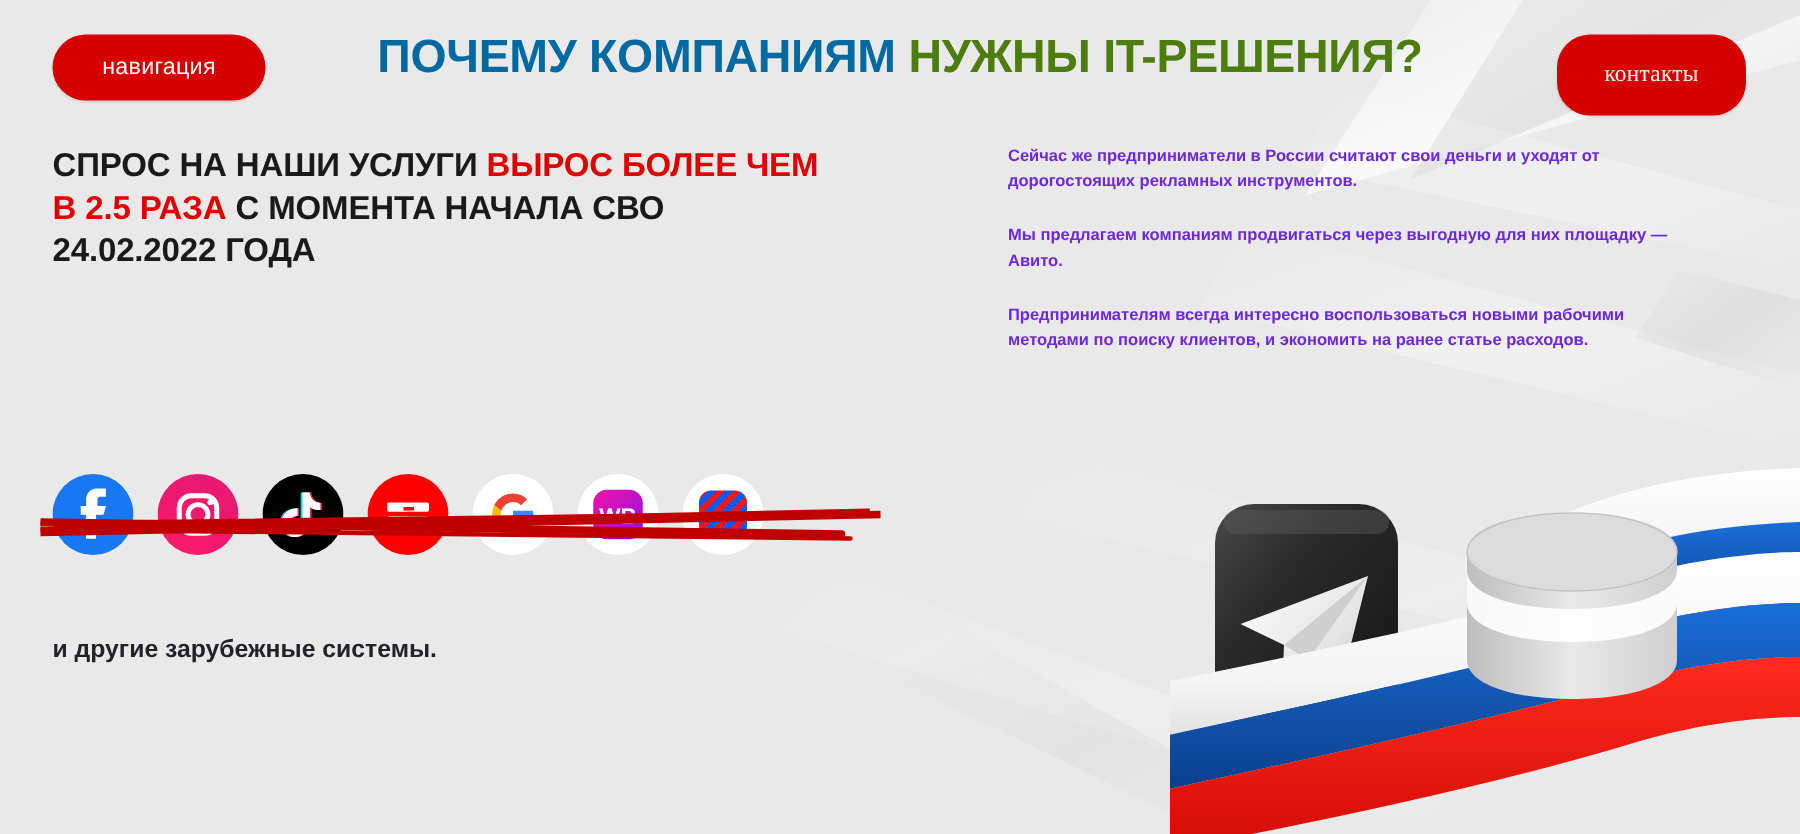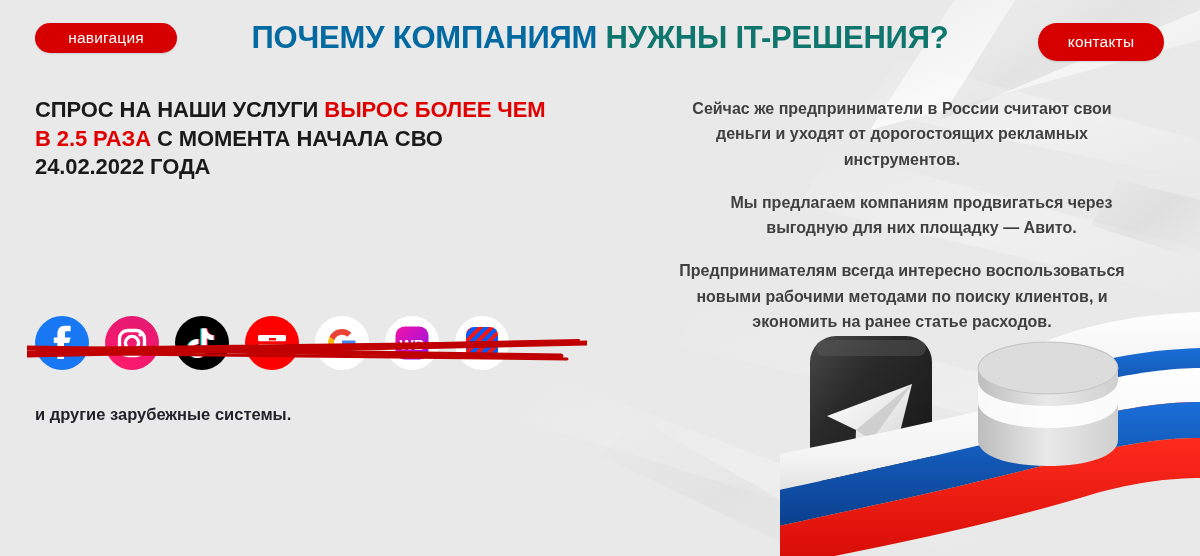--- a/index.html
+++ b/index.html
@@ -26,72 +26,71 @@
     background:#d60000;
     color:#fff;
     font-size:15.5px;
     letter-spacing:.2px;
     display:flex; align-items:center; justify-content:center;
     cursor:pointer;
     box-shadow:0 1px 2px rgba(0,0,0,.12);
     border:none;
     font-family:"Liberation Sans", sans-serif;
   }
-  .pill-nav   { left:35px;  width:142px; height:30px; }
-  .pill-cont  { right:36px; width:126px; height:38px; }
+  .pill-nav   { left:35px;  width:142px; height:44px; }
+  .pill-cont  { right:36px; width:126px; height:54px;font-family:Liberation Serif, serif; }
 
   .title {
     position:absolute; left:0; right:0; top:20px;
     text-align:center;
     font-size:31px;
     font-weight:bold;
     letter-spacing:-0.2px;
     white-space:nowrap;
   }
   .title .black { color:#0369a1; }
-  .title .red   { color:#0f766e; }
+  .title .red   { color:#4d7c0f; }
 
   
   .col-left  { position:absolute; left:35px; top:96px; width:520px; }
   .col-right { position:absolute; left:672px; top:96px; width:460px; }
 
   .lead {
     font-size:22px;
     font-weight:bold;
     line-height:1.30;
     letter-spacing:-0.1px;
   }
   .lead .red { color:#e00000; }
 
   .para {
-    font-size:16px;
+    font-size:11px;
     line-height:1.58;
-    color:#404040;
+    color:#6d28d9;
     font-weight:bold;
-    text-align:center;
   }
   .col-left .para { margin-top:24px; }
 
   .para + .para { margin-top:18px; }
-  .col-right .para.strong { font-weight:bold;margin-left:39px; }
+  .col-right .para.strong { font-weight:bold; }
 
   
   .socials {
     position:absolute; left:35px; top:312px; width:520px; height:70px;
   }
   .ico {
     position:absolute; top:4px;
     width:54px; height:54px;
   }
   .ico svg { display:block; width:54px; height:54px; }
 
   .strike { position:absolute; left:-8px; top:0; width:560px; height:70px; pointer-events:none; }
 
   .footnote {
-    position:absolute; left:35px; top:405px;
+    position:absolute; left:35px; top:424px;
     font-size:16.5px; font-weight:bold; color:#22222a;
   }
 
   
   .artwork { position:absolute; right:0; bottom:0; width:420px; height:250px; pointer-events:none; }
 </style>
 </head>
 <body>
 
 <div class="bg-layer">

